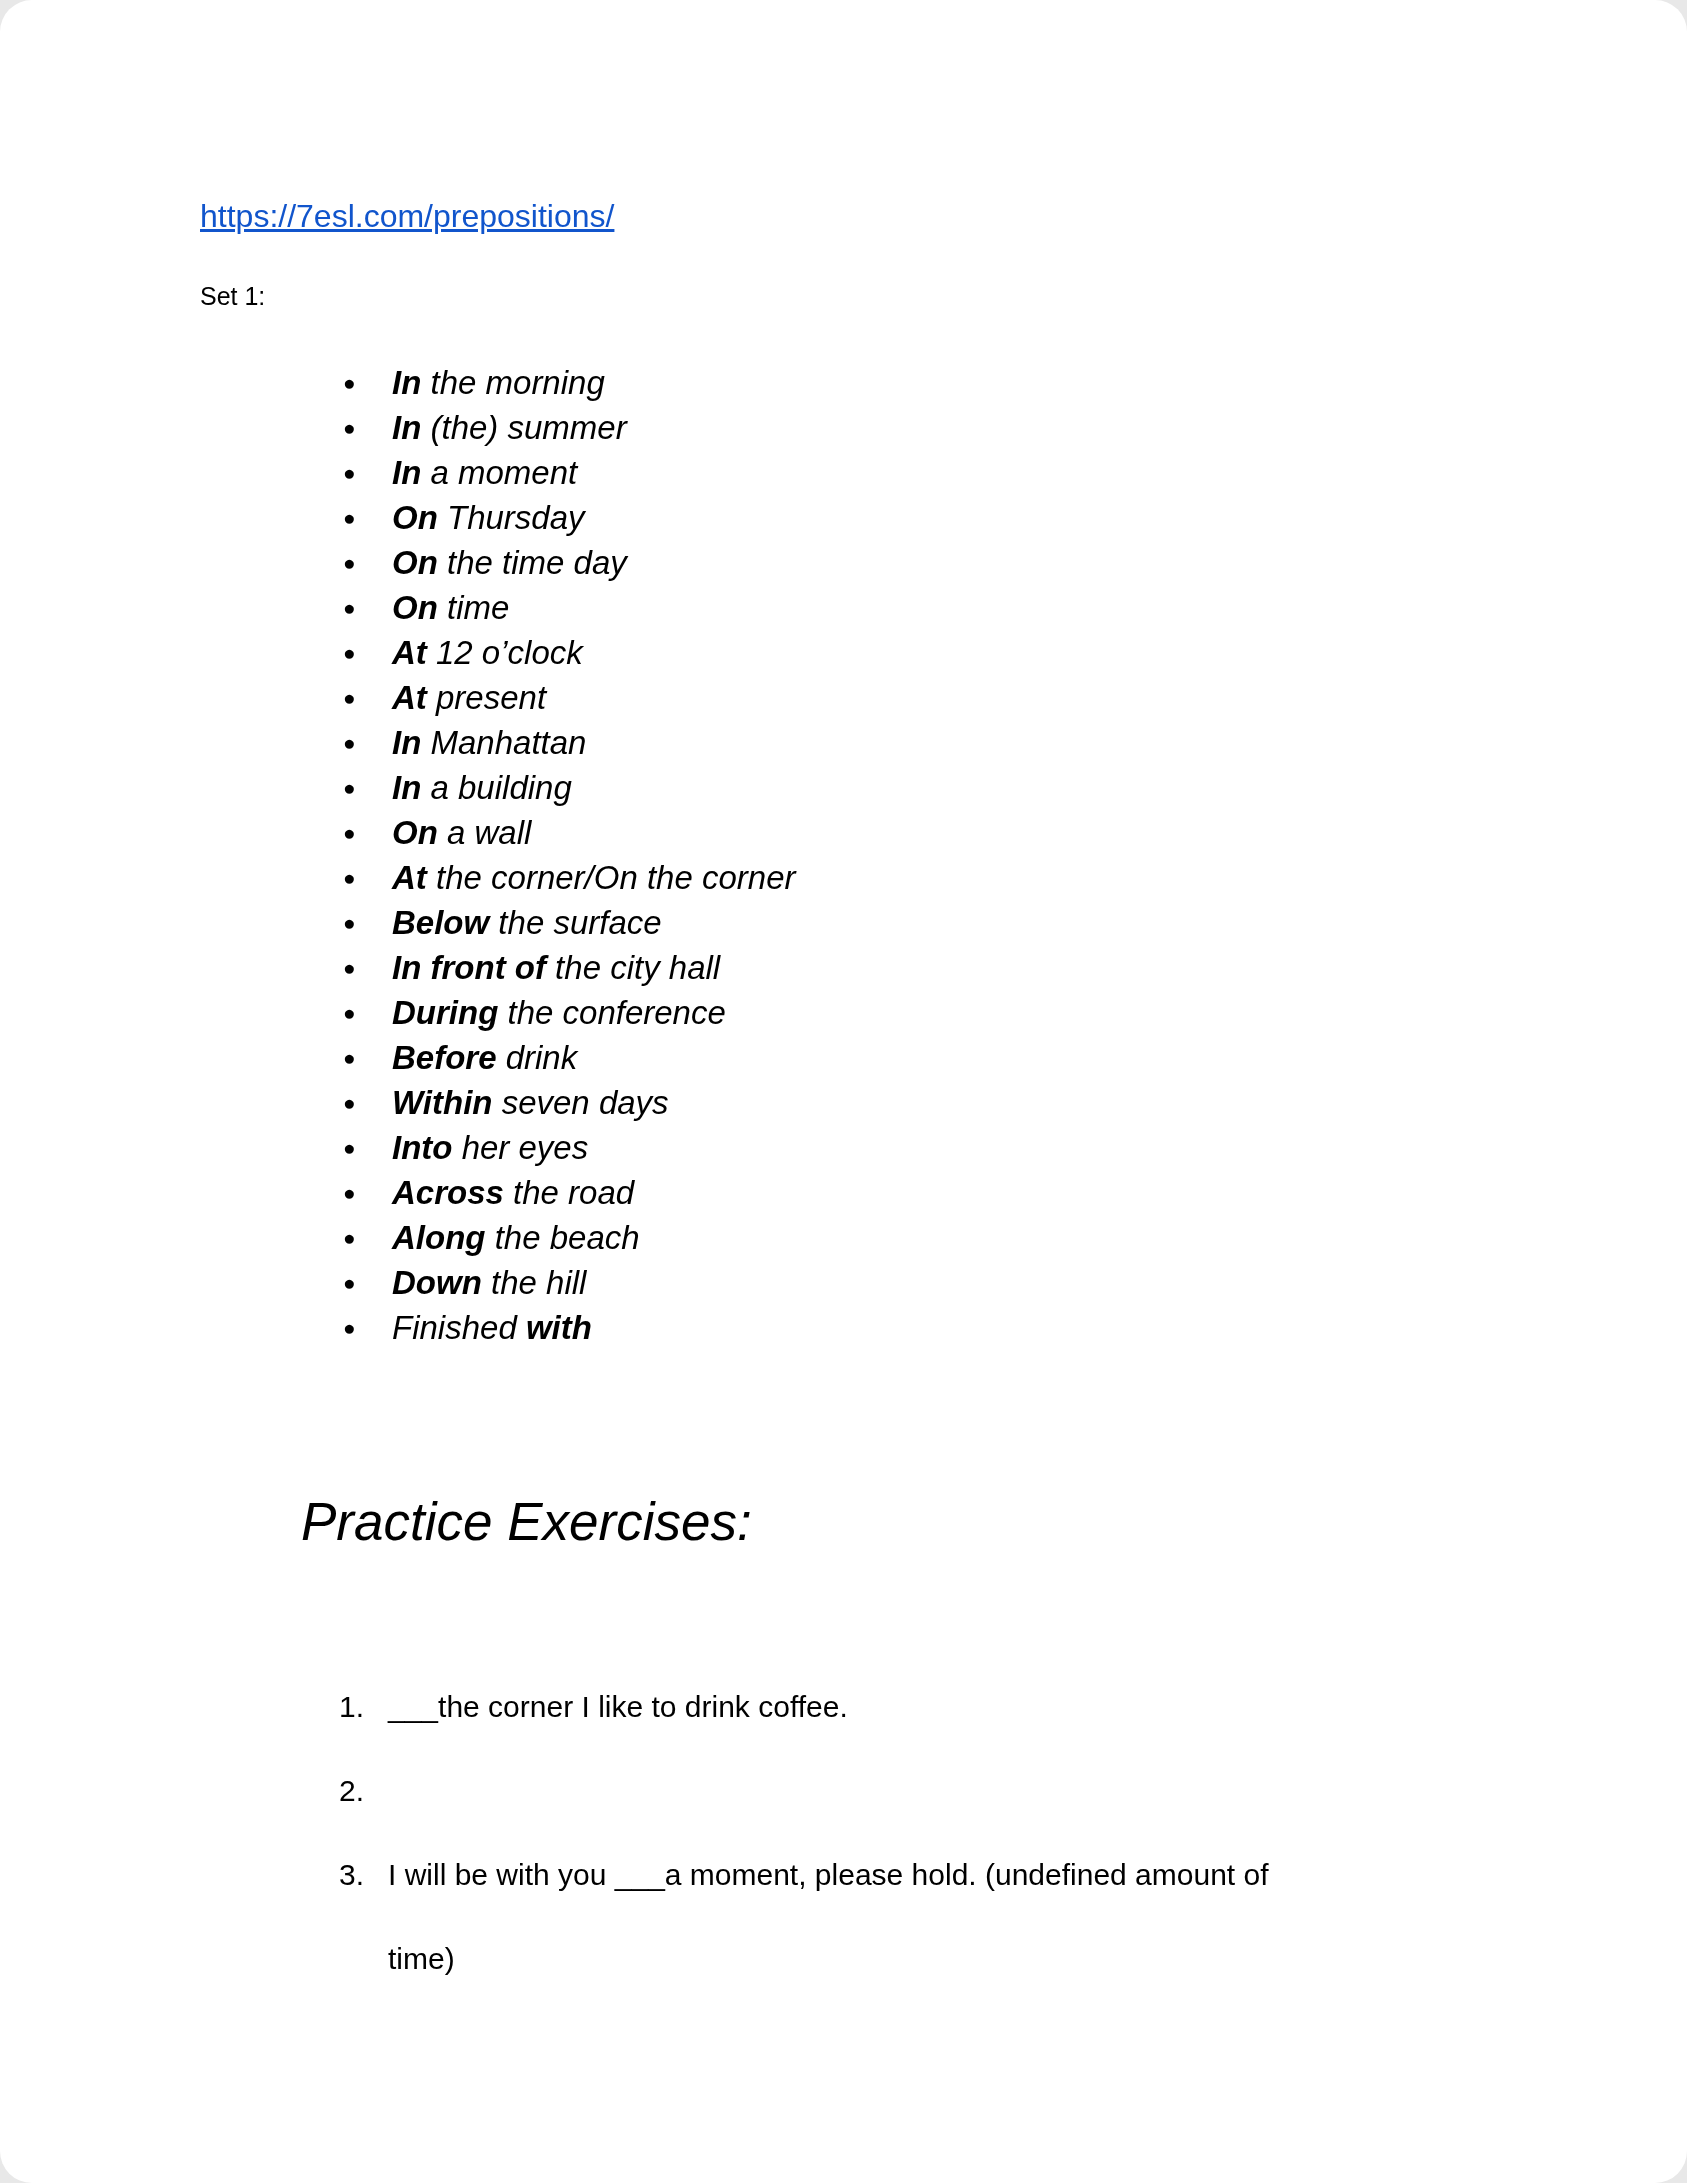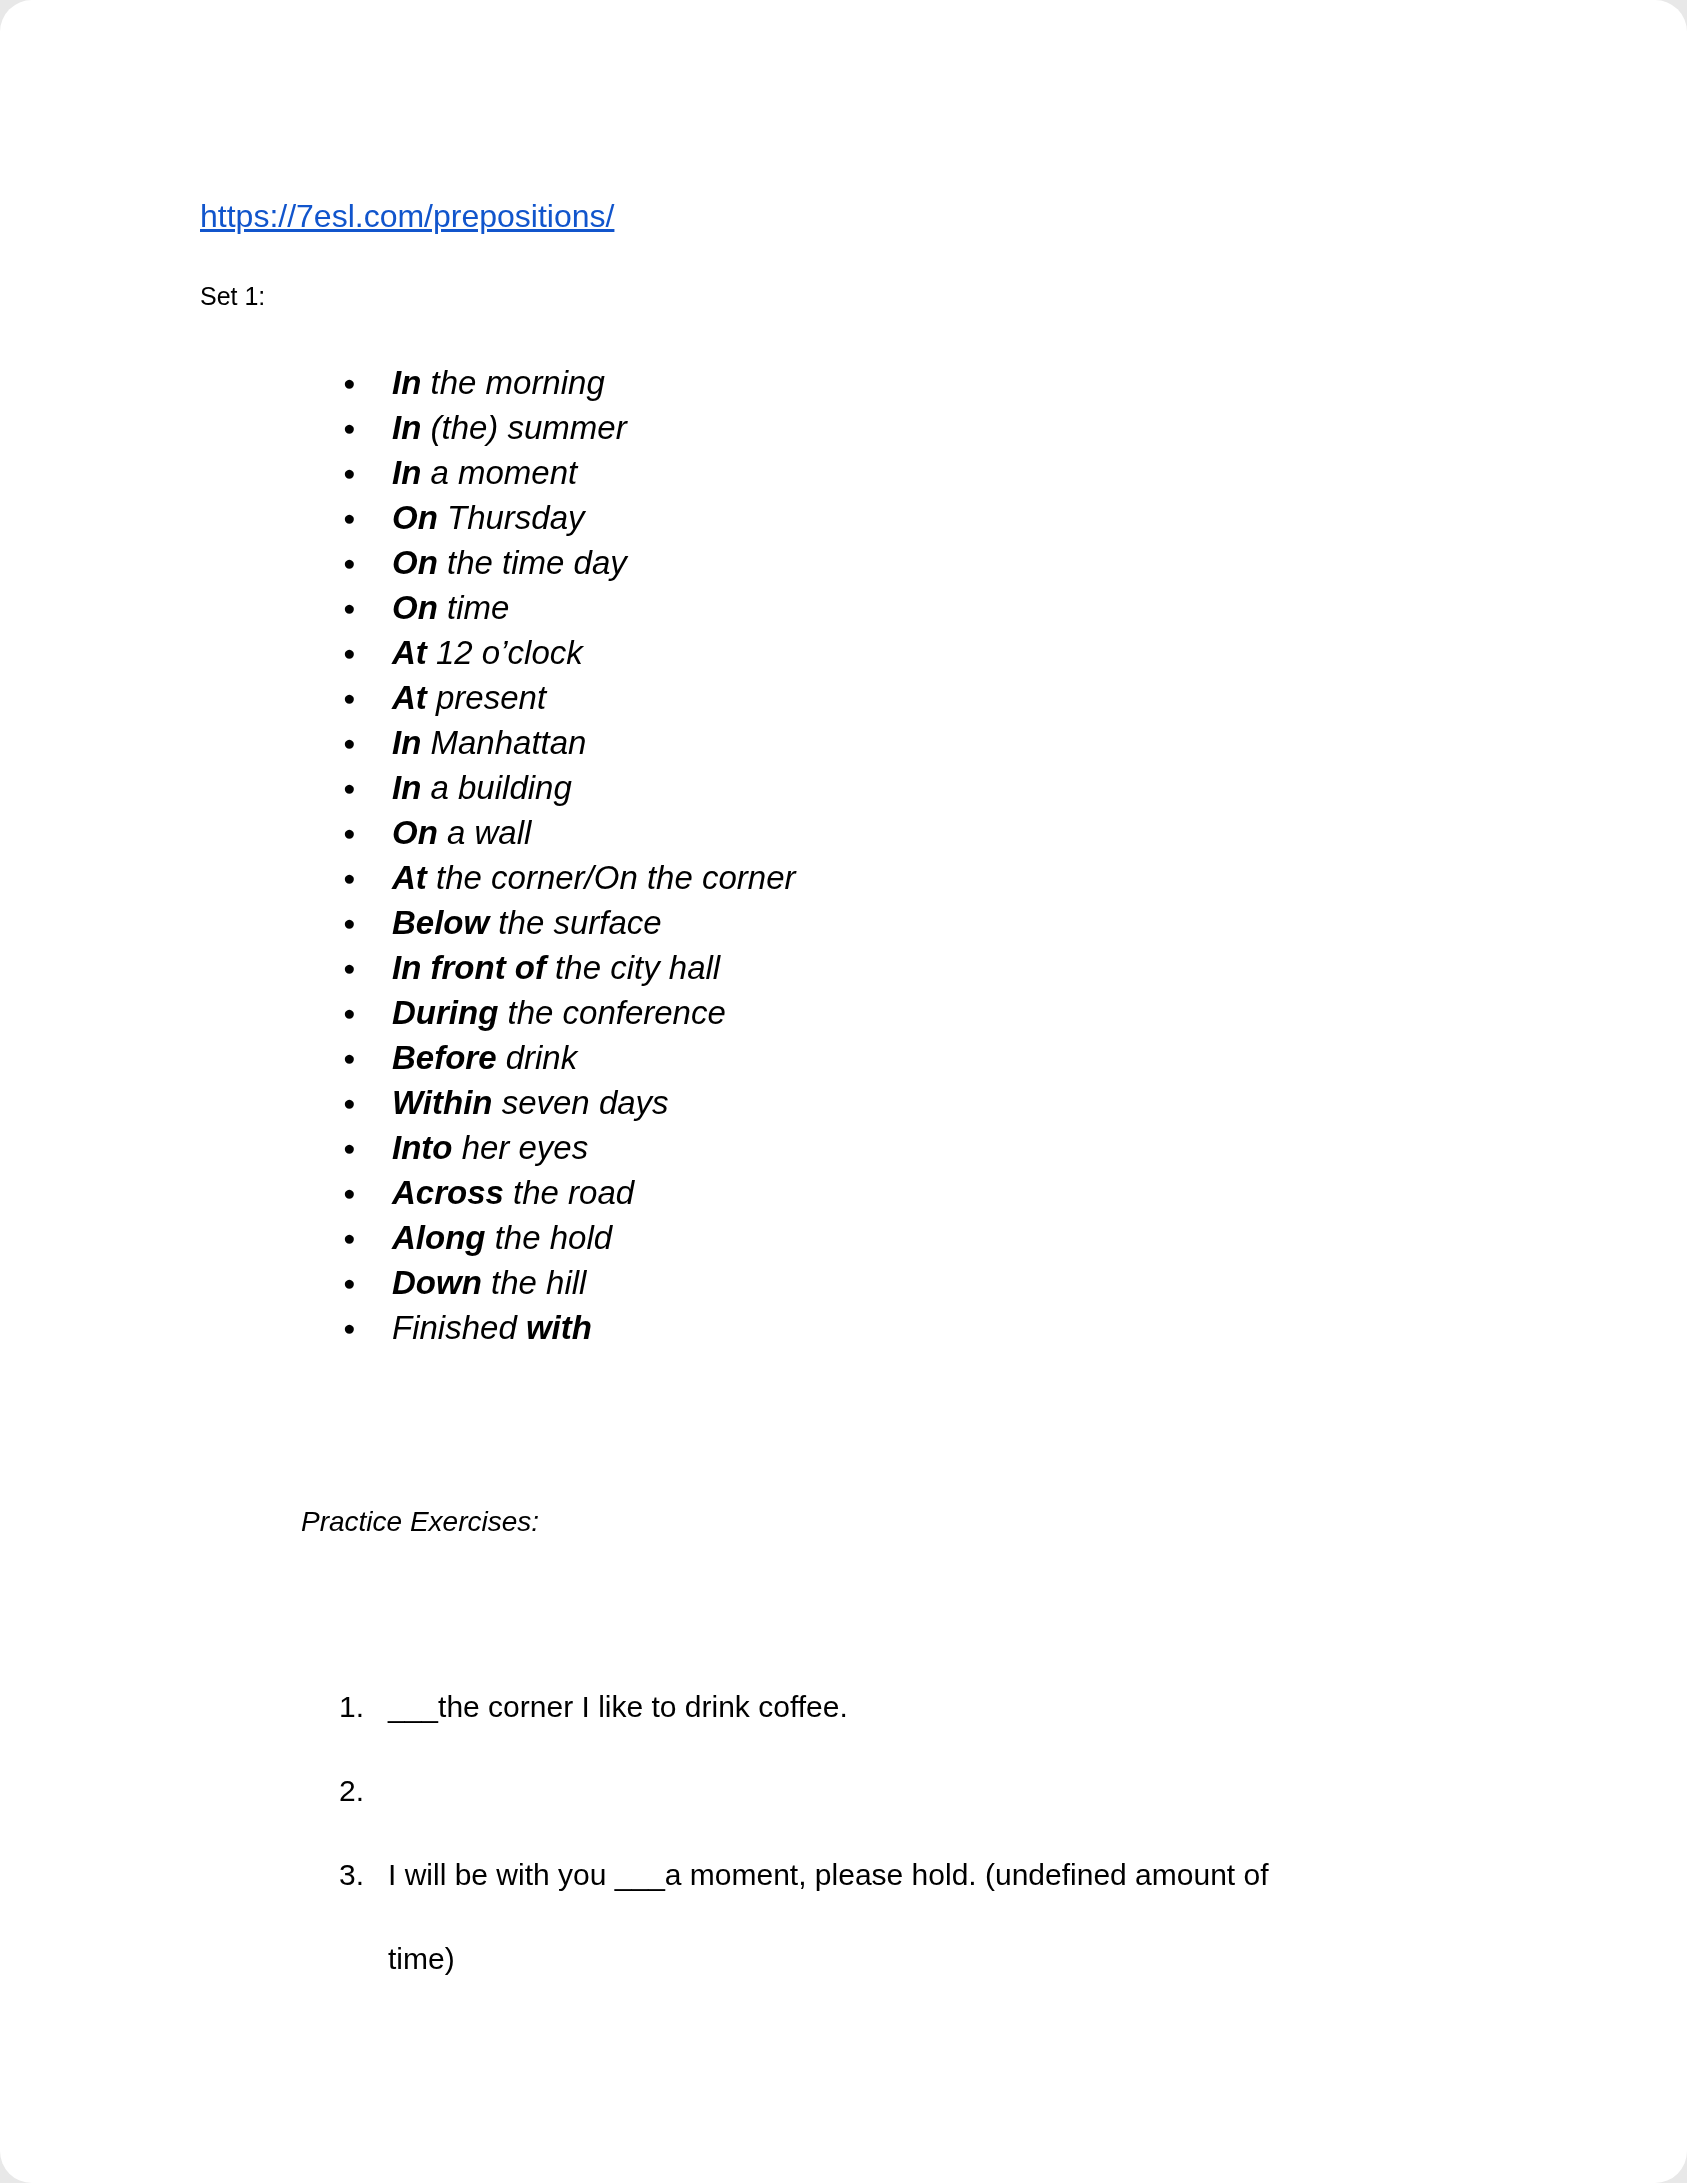--- a/index.html
+++ b/index.html
@@ -54,21 +54,21 @@
     font-style: normal;
     font-size: 21px;
     line-height: 45px;
   }
   .seg { font-style: italic; }
   .seg.bold { font-weight: bold; text-align: right; }
   .practice-heading {
     position: absolute;
     left: 301px;
     top: 1499px;
-    font-size: 28px;
+    font-size: 53px;
     line-height: 46px;
     font-style: italic;
     white-space: nowrap;
   }
   .numbered {
     position: absolute;
     left: 339px;
     top: 1665px;
     font-size: 30px;
     line-height: 84px;
@@ -162,21 +162,21 @@
       <li>
     <span class="marker">●</span>
     <span><span class="seg bold">Into</span><span class="seg"> her eyes</span></span>
   </li>
       <li>
     <span class="marker">●</span>
     <span><span class="seg bold">Across</span><span class="seg"> the road</span></span>
   </li>
       <li>
     <span class="marker">●</span>
-    <span><span class="seg bold">Along</span><span class="seg"> the hold</span></span>
+    <span><span class="seg bold">Along</span><span class="seg"> the beach</span></span>
   </li>
       <li>
     <span class="marker">●</span>
     <span><span class="seg bold">Down</span><span class="seg"> the hill</span></span>
   </li>
       <li>
     <span class="marker">●</span>
     <span><span class="seg">Finished </span><span class="seg bold">with</span></span>
   </li>
     </ul>

